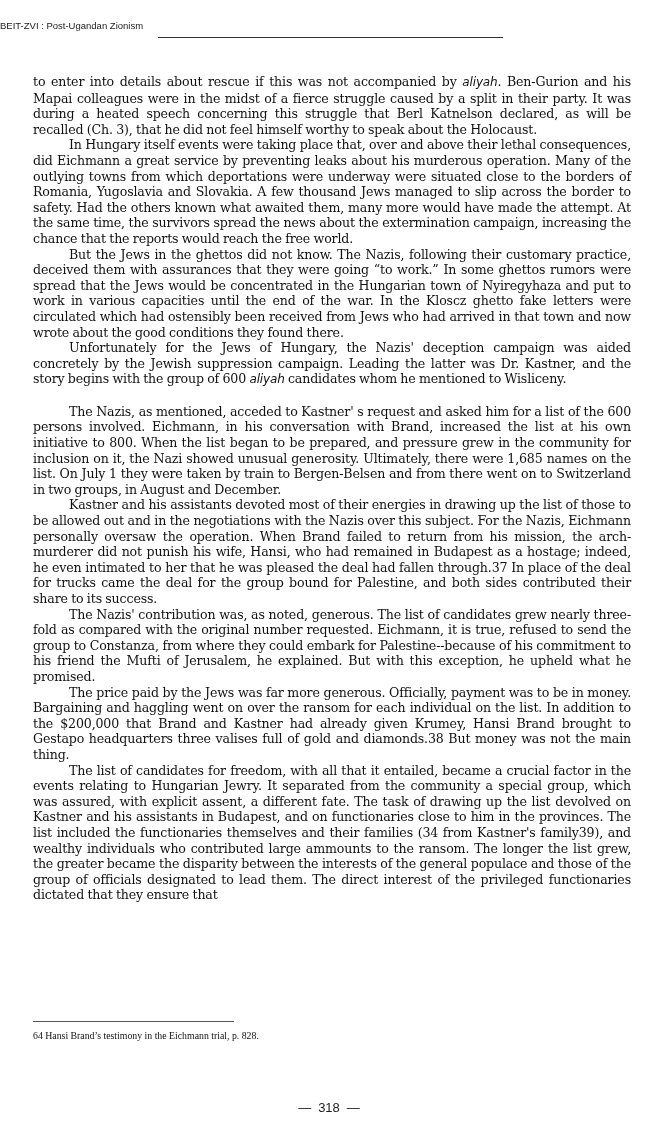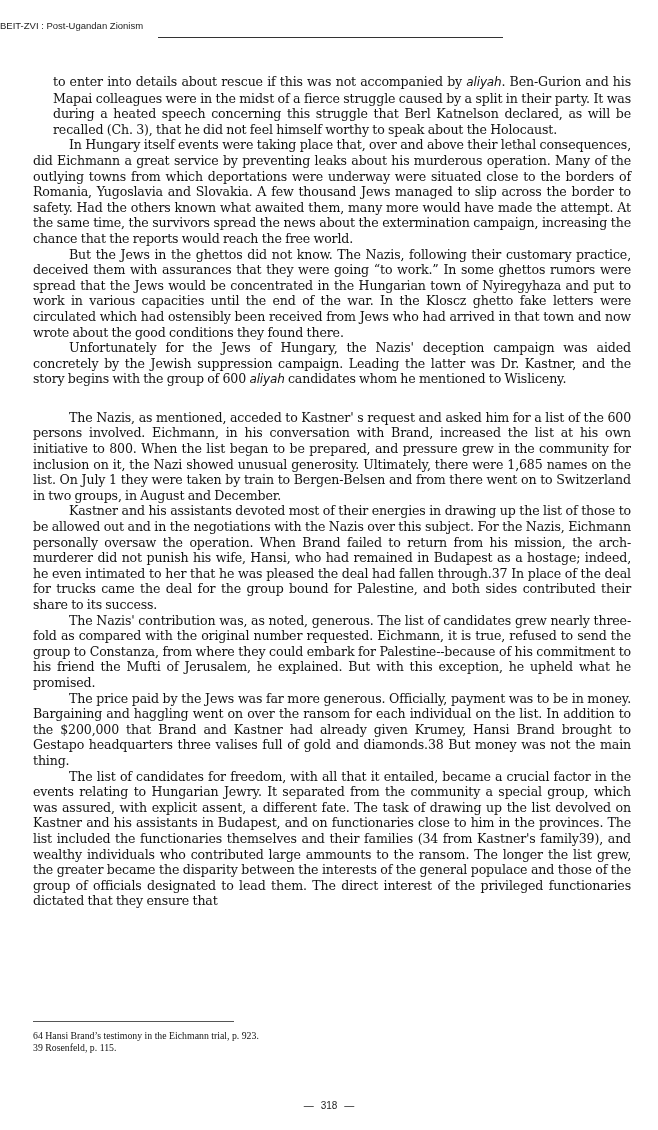--- a/index.html
+++ b/index.html
@@ -11,35 +11,35 @@
   .head-rule {
     position: absolute; top: 37px; left: 158px; width: 345px; height: 0;
     border-top: 1px solid #333;
   }
   .body-text {
     position: absolute; top: 74px; left: 33px; width: 598px;
     font-family: "DejaVu Serif", serif; font-size: 12.6px; line-height: 15.6px;
     text-align: justify; letter-spacing: -0.15px; word-spacing: -0.5px;
   }
   .body-text p { margin: 0; text-indent: 36px; }
-  .body-text p.first { text-indent: 0; margin-left: 20px; }
-  .body-text p.section-start { margin-top: 22px; }
+  .body-text p.first { text-indent: 0; }
+  .body-text p.section-start { margin-top: 16px; }
   .body-text em { font-family: "DejaVu Sans", sans-serif; font-style: italic; font-size: 12px; }
   .fn-rule {
     position: absolute; top: 1021px; left: 33px; width: 201px; height: 0;
     border-top: 1px solid #555;
   }
   .footnotes {
     position: absolute; top: 1030px; left: 33px; width: 400px;
     font-family: "Liberation Serif", serif; font-size: 9.8px; line-height: 12px; color: #111;
   }
   .footnotes div { margin: 0; }
   .page-number {
     position: absolute; top: 1100px; left: 0; width: 658px; text-align: center;
-    font-family: "Liberation Sans", sans-serif; font-size: 10px; color: #222;
+    font-family: "Liberation Sans", sans-serif; font-size: 13px; color: #222;
   }
   .page-number .dash { display: inline-block; margin: 0 7px; }
 </style>
 </head>
 <body>
 
 <div class="running-head">BEIT-ZVI : Post-Ugandan Zionism</div>
 <div class="head-rule"></div>
 
 <div class="body-text">
@@ -51,23 +51,19 @@
   <p>Kastner and his assistants devoted most of their energies in drawing up the list of those to be allowed out and in the negotiations with the Nazis over this subject. For the Nazis, Eichmann personally oversaw the operation. When Brand failed to return from his mission, the arch-murderer did not punish his wife, Hansi, who had remained in Budapest as a hostage; indeed, he even intimated to her that he was pleased the deal had fallen through.37 In place of the deal for trucks came the deal for the group bound for Palestine, and both sides contributed their share to its success.</p>
   <p>The Nazis' contribution was, as noted, generous. The list of candidates grew nearly three-fold as compared with the original number requested. Eichmann, it is true, refused to send the group to Constanza, from where they could embark for Palestine--because of his commitment to his friend the Mufti of Jerusalem, he explained. But with this exception, he upheld what he promised.</p>
   <p>The price paid by the Jews was far more generous. Officially, payment was to be in money. Bargaining and haggling went on over the ransom for each individual on the list. In addition to the $200,000 that Brand and Kastner had already given Krumey, Hansi Brand brought to Gestapo headquarters three valises full of gold and diamonds.38 But money was not the main thing.</p>
   <p>The list of candidates for freedom, with all that it entailed, became a crucial factor in the events relating to Hungarian Jewry. It separated from the community a special group, which was assured, with explicit assent, a different fate. The task of drawing up the list devolved on Kastner and his assistants in Budapest, and on functionaries close to him in the provinces. The list included the functionaries themselves and their families (34 from Kastner's family39), and wealthy individuals who contributed large ammounts to the ransom. The longer the list grew, the greater became the disparity between the interests of the general populace and those of the group of officials designated to lead them. The direct interest of the privileged functionaries dictated that they ensure that</p>
 </div>
 
 <div class="fn-rule"></div>
 <div class="footnotes">
   <div>
     <span>64</span>
-    <span>Hansi Brand’s testimony in the Eichmann trial, p. 923.</span>
-  </div>
-  <div>
-    <span>39</span>
-    <span>Rosenfeld, p. 115.</span>
+    <span>Hansi Brand’s testimony in the Eichmann trial, p. 828.</span>
   </div>
 </div>
 
 <div class="page-number">
   <span class="dash">—</span><span>318</span><span class="dash">—</span>
 </div>
 
 </body></html>

